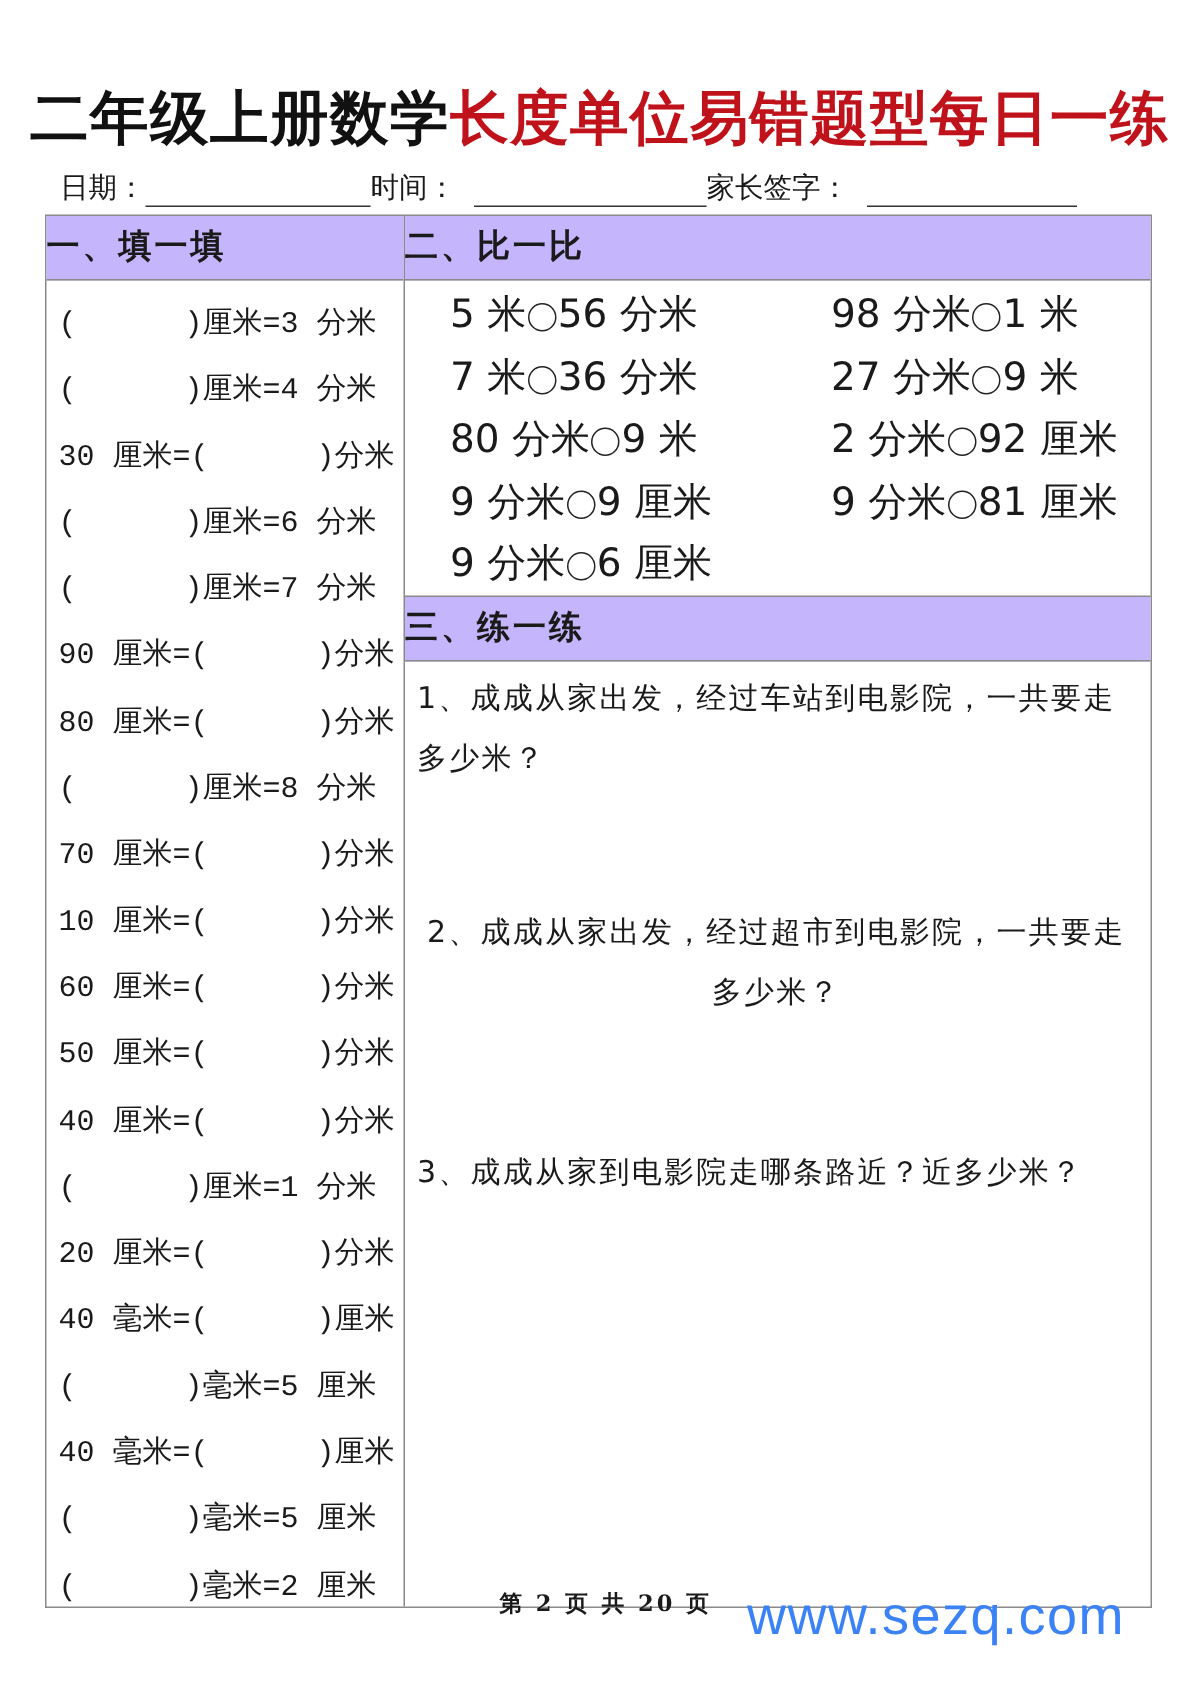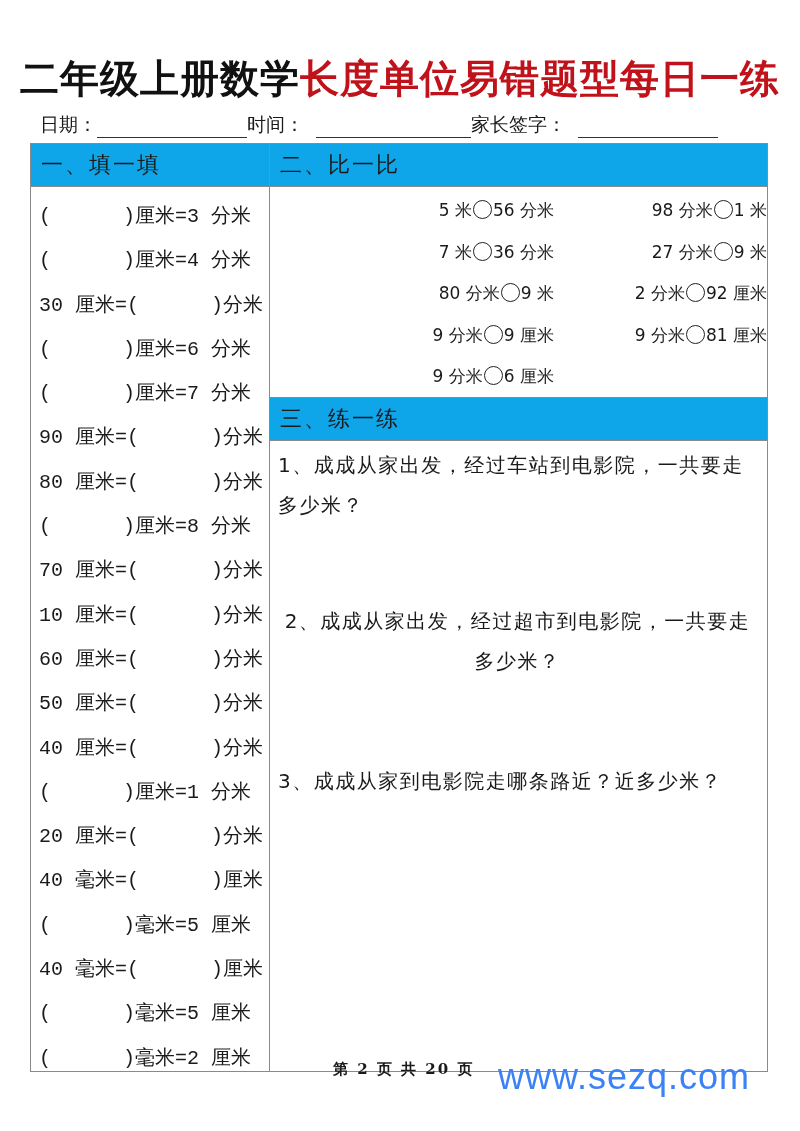--- a/index.html
+++ b/index.html
@@ -12,27 +12,27 @@
   .title .red { color: #c0121a; }
   .meta { position: absolute; top: 108px; left: 40px; width: 725px; height: 30px;
           font-size: 19px; font-family: "DejaVu Serif", "Liberation Serif", serif; display: flex; align-items: flex-end; }
   .meta .lbl { white-space: nowrap; }
   .meta .line { border-bottom: 1.5px solid #333; height: 22px; }
   .sheet { position: absolute; left: 30px; top: 143px; width: 738px; height: 929px;
            border: 1.5px solid #8a8a8a; box-sizing: border-box; }
   .col-left { position: absolute; left: 0; top: 0; width: 239px; height: 100%;
               border-right: 1.5px solid #8a8a8a; box-sizing: border-box; }
   .col-right { position: absolute; left: 239px; top: 0; right: 0; height: 100%; }
-  .sec-head { height: 43px; background: #0ea5e9; border-bottom: 1.5px solid #8a8a8a;
-              box-sizing: border-box; font-size: 22px; line-height: 42px; padding-left: 10px;
-              letter-spacing: 2px; }
+  .sec-head { height: 43px; background: #c4b5fd; border-bottom: 1.5px solid #8a8a8a;
+              box-sizing: border-box; font-size: 22px; line-height: 42px; 
+              letter-spacing: 2px; font-weight: bold; }
   .fill-list { padding: 8px 0 0 8px; font-family: Liberation Mono, monospace; }
   .fill-item { height: 44.3px; line-height: 44px; font-size: 20px; white-space: pre; }
   .cmp-grid { display: grid; grid-template-columns: 254px 1fr; padding: 3px 0 0 30px; height: 210px; box-sizing: border-box; }
-  .cmp-item { height: 41.5px; line-height: 41px; font-size: 17px; white-space: nowrap; text-align: right; }
+  .cmp-item { height: 41.5px; line-height: 41px; font-size: 26px; white-space: nowrap; }
   .circ { display: inline-block; width: 19px; height: 19px; border: 1.3px solid #222; border-radius: 50%;
           vertical-align: -3px; margin: 0 1px; box-sizing: border-box; }
   .sec3 { border-top: 1.5px solid #8a8a8a; }
   .question { font-size: 20px; line-height: 40px; padding: 4px 10px 0 8px; letter-spacing: 1.5px; }
   .footer { position: absolute; top: 1060px; left: 333px; font-size: 15px; font-weight: bold;
             font-family: "DejaVu Serif", "Liberation Serif", serif; letter-spacing: 2px; }
   .watermark { position: absolute; top: 1056px; left: 498px; font-size: 36px; color: #3b82f6;
                font-family: "Liberation Sans", sans-serif; letter-spacing: 1px; }
 </style>
 </head>

